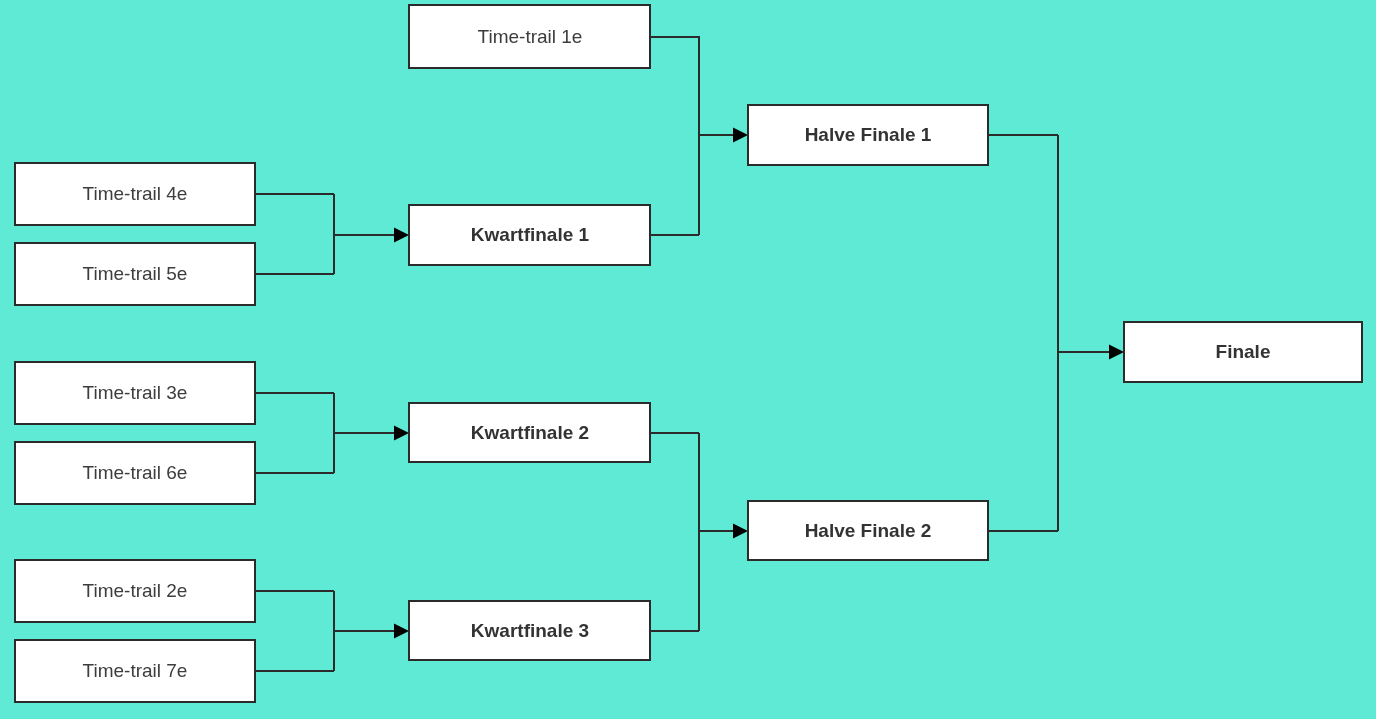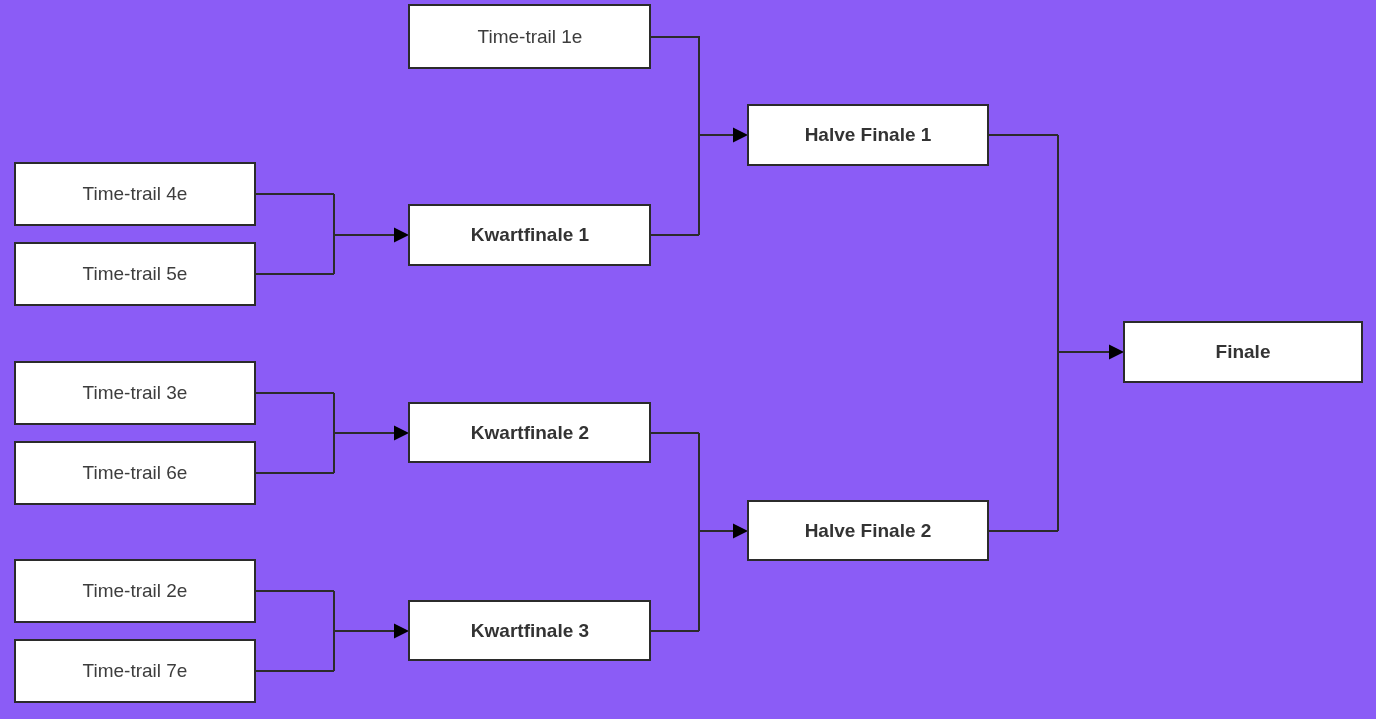--- a/index.html
+++ b/index.html
@@ -5,21 +5,21 @@
 <style>
   html, body {
     margin: 0;
     padding: 0;
     background: #ffffff;
   }
   #diagram-root {
     position: relative;
     width: 1376px;
     height: 719px;
-    background: #8b5cf6;
+    background: #5eead4;
     overflow: hidden;
     font-family: "Liberation Sans", sans-serif;
   }
   svg#bracket-svg {
     position: absolute;
     top: 0;
     left: 0;
     width: 1376px;
     height: 719px;
     display: block;

